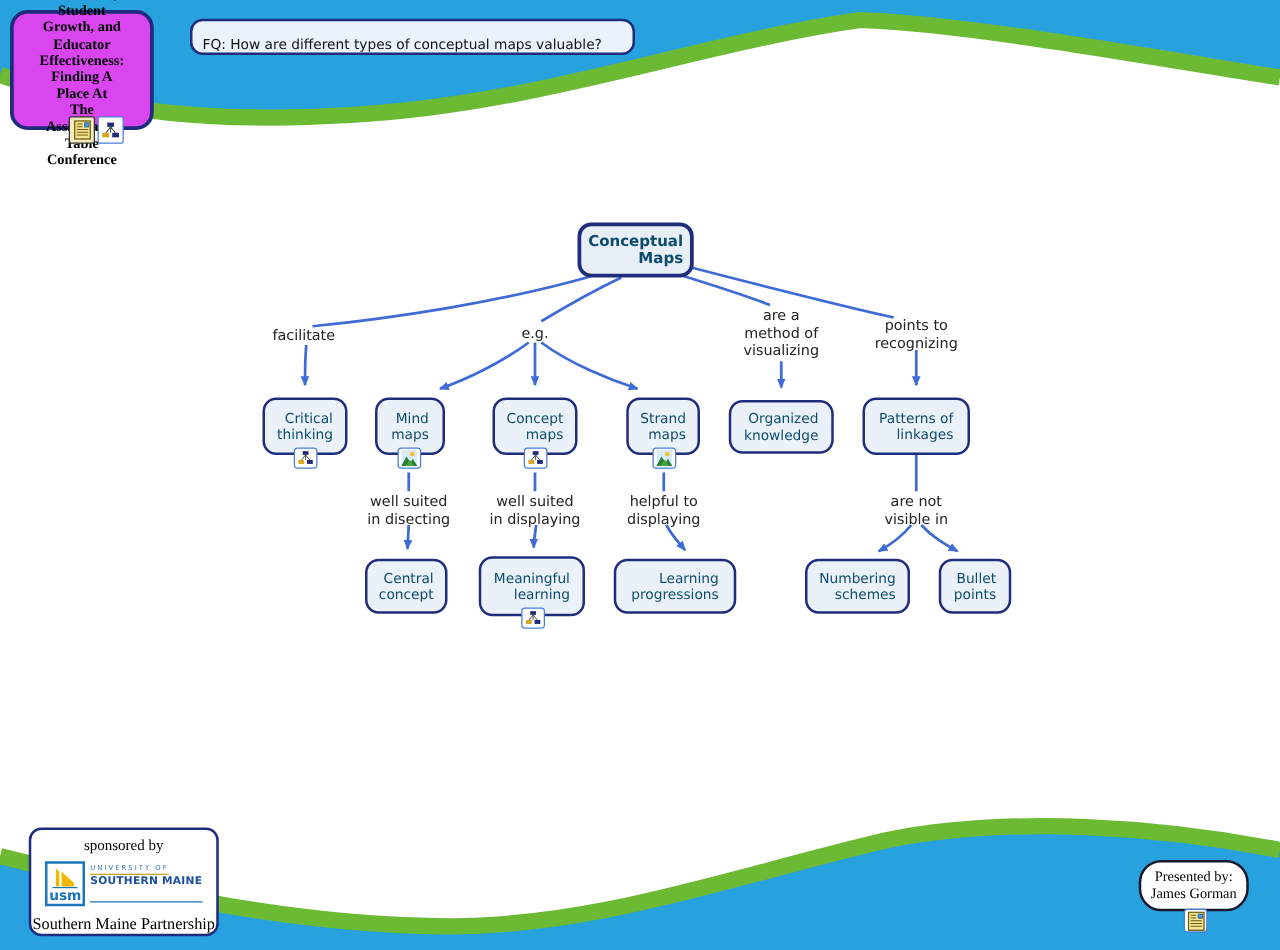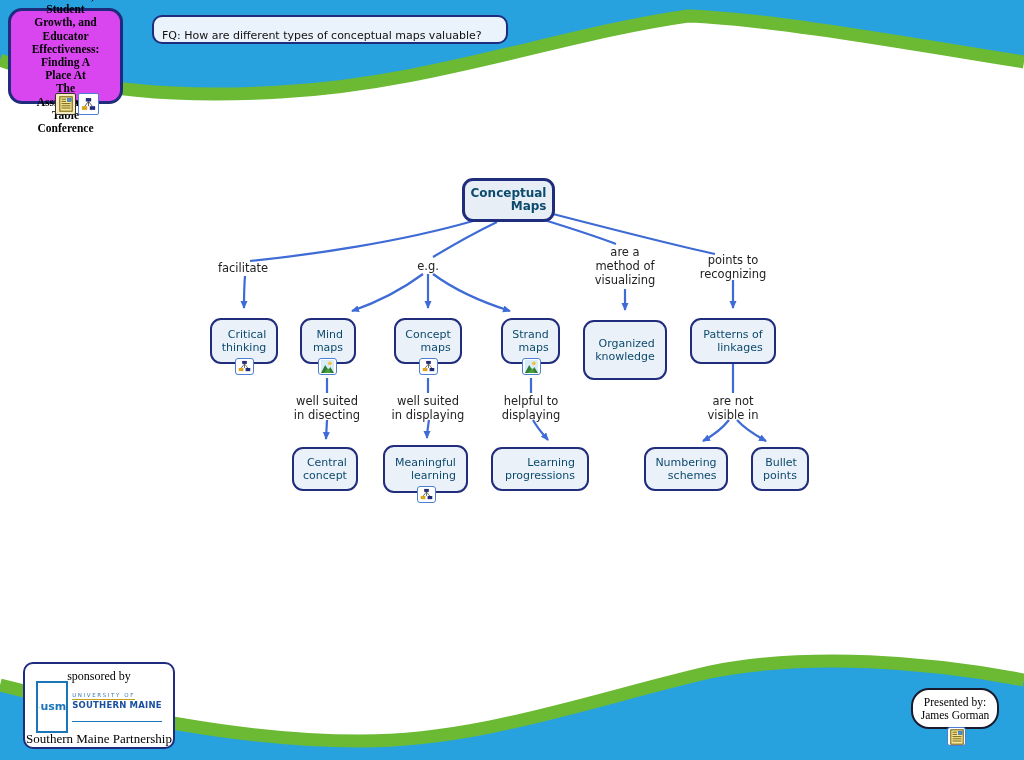--- a/index.html
+++ b/index.html
@@ -64,22 +64,22 @@
   
   .sponsor-card{
     position:absolute;left:23px;top:662px;width:152px;height:87px;z-index:2;
     box-sizing:border-box;background:#ffffff;border:2.5px solid #1f2b7c;
     border-radius:10px;text-align:center;
     font-family:"Liberation Serif","DejaVu Serif",serif;color:#000;
   }
   .sponsored-by{font-size:12px;margin-top:5px;}
   .usm-row{display:flex;justify-content:center;align-items:center;gap:4px;margin-top:3px;height:40px;}
   .usm-box{
-    box-sizing:border-box;width:32px;height:52px;border:2px solid #1b75bb;
-    display:flex;flex-direction:row;align-items:center;justify-content:flex-end;
+    box-sizing:border-box;width:32px;height:36px;border:2px solid #1b75bb;
+    display:flex;flex-direction:column;align-items:center;justify-content:flex-end;
     background:#fff;
   }
   .usm-text{
     font-family:"DejaVu Sans",sans-serif;font-weight:bold;font-size:11px;
     color:#1b75bb;line-height:11px;margin-bottom:1px;letter-spacing:0;
   }
   .usm-right{display:flex;flex-direction:column;align-items:flex-start;}
   .usm-uof{
     font-family:"DejaVu Sans",sans-serif;font-size:5.5px;letter-spacing:1.6px;
     color:#3a78b5;border-bottom:1px solid #c8a020;padding-bottom:1px;
@@ -210,21 +210,21 @@
 visible in</div>
 
 <div class="cnode" style="left:210px;top:318px;width:68px;height:46px;">Critical
 thinking</div>
 <div class="cnode" style="left:300px;top:318px;width:56px;height:46px;">Mind
 maps</div>
 <div class="cnode" style="left:394px;top:318px;width:68px;height:46px;">Concept
 maps</div>
 <div class="cnode" style="left:501px;top:318px;width:59px;height:46px;">Strand
 maps</div>
-<div class="cnode" style="left:583px;top:320px;width:84px;height:60px;">Organized
+<div class="cnode" style="left:583px;top:320px;width:84px;height:43px;">Organized
 knowledge</div>
 <div class="cnode" style="left:690px;top:318px;width:86px;height:46px;">Patterns of
 linkages</div>
 
 <div class="cnode" style="left:292px;top:447px;width:66px;height:44px;">Central
 concept</div>
 <div class="cnode" style="left:383px;top:445px;width:85px;height:48px;">Meaningful
 learning</div>
 <div class="cnode" style="left:491px;top:447px;width:98px;height:44px;">Learning
 progressions</div>

